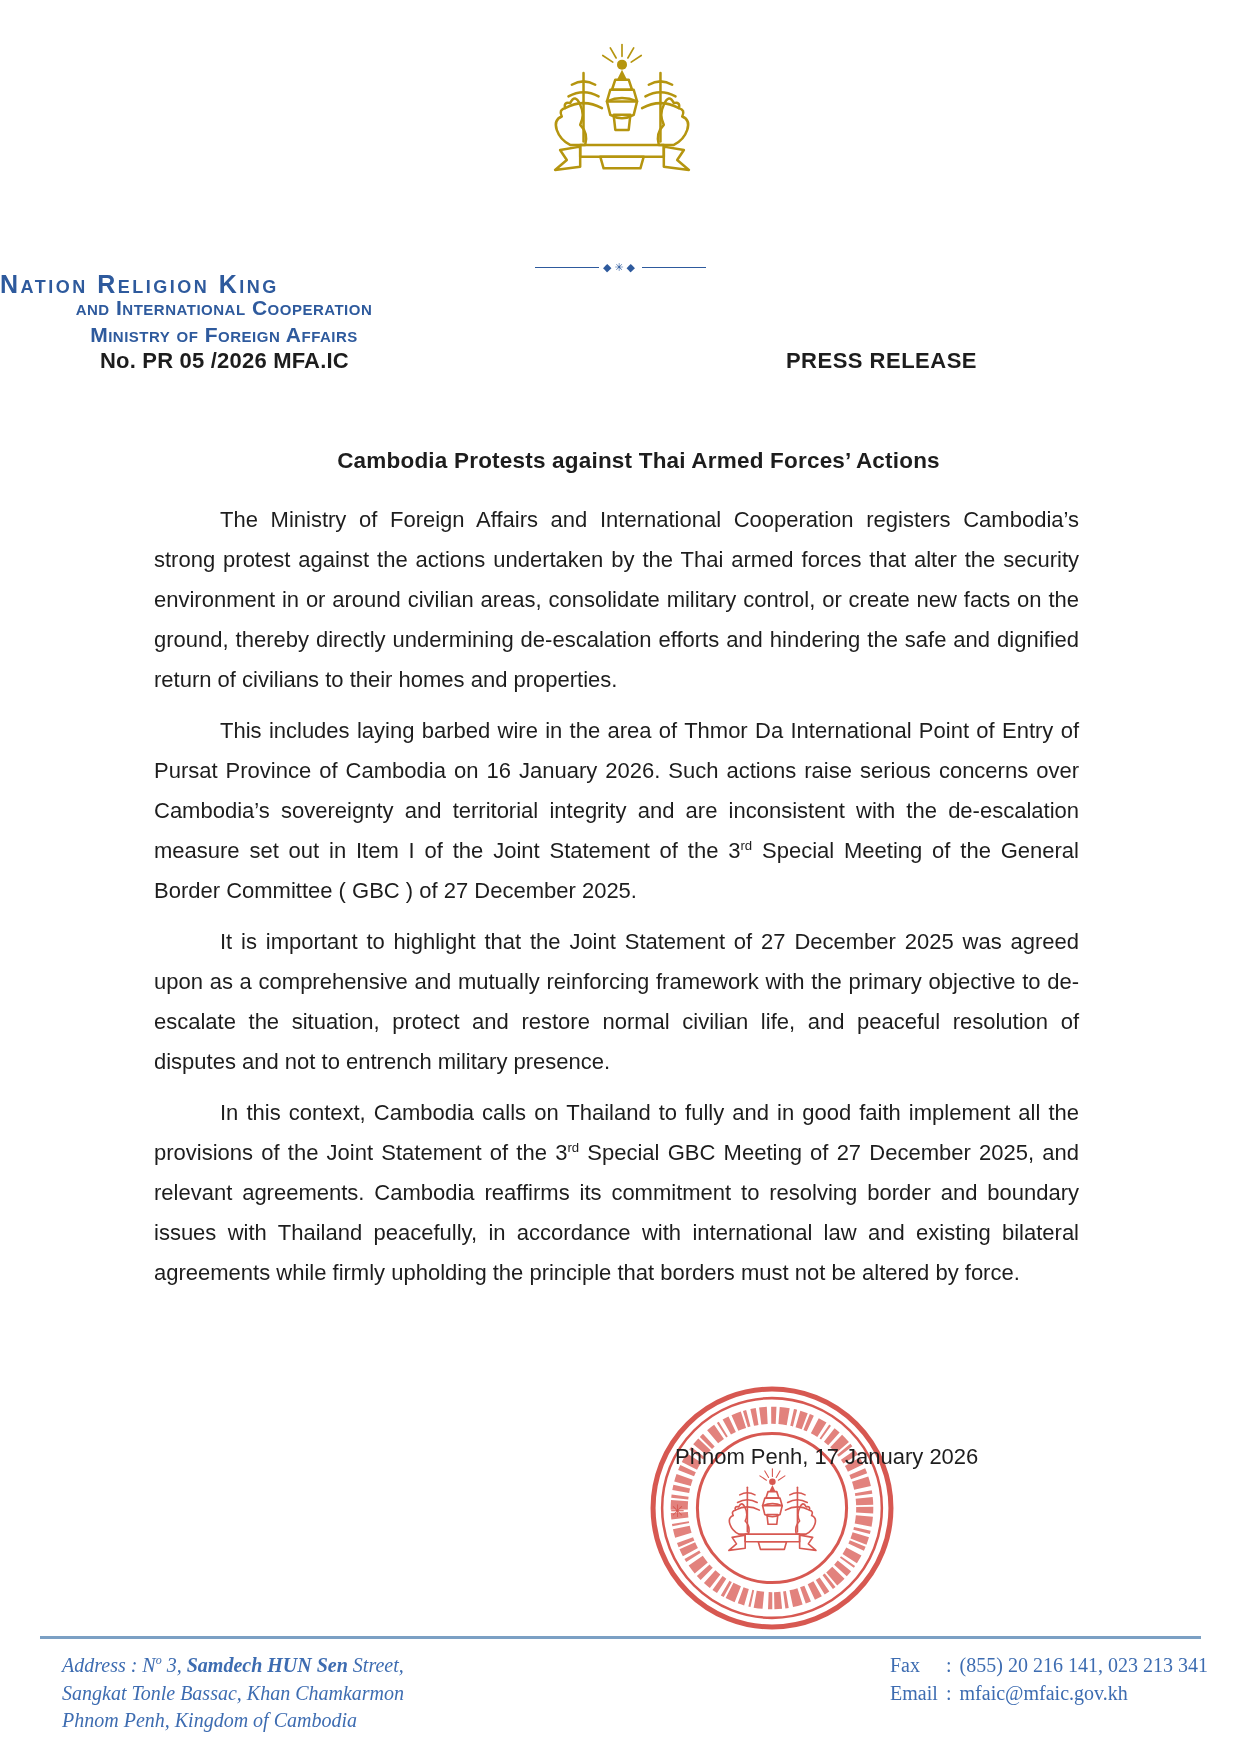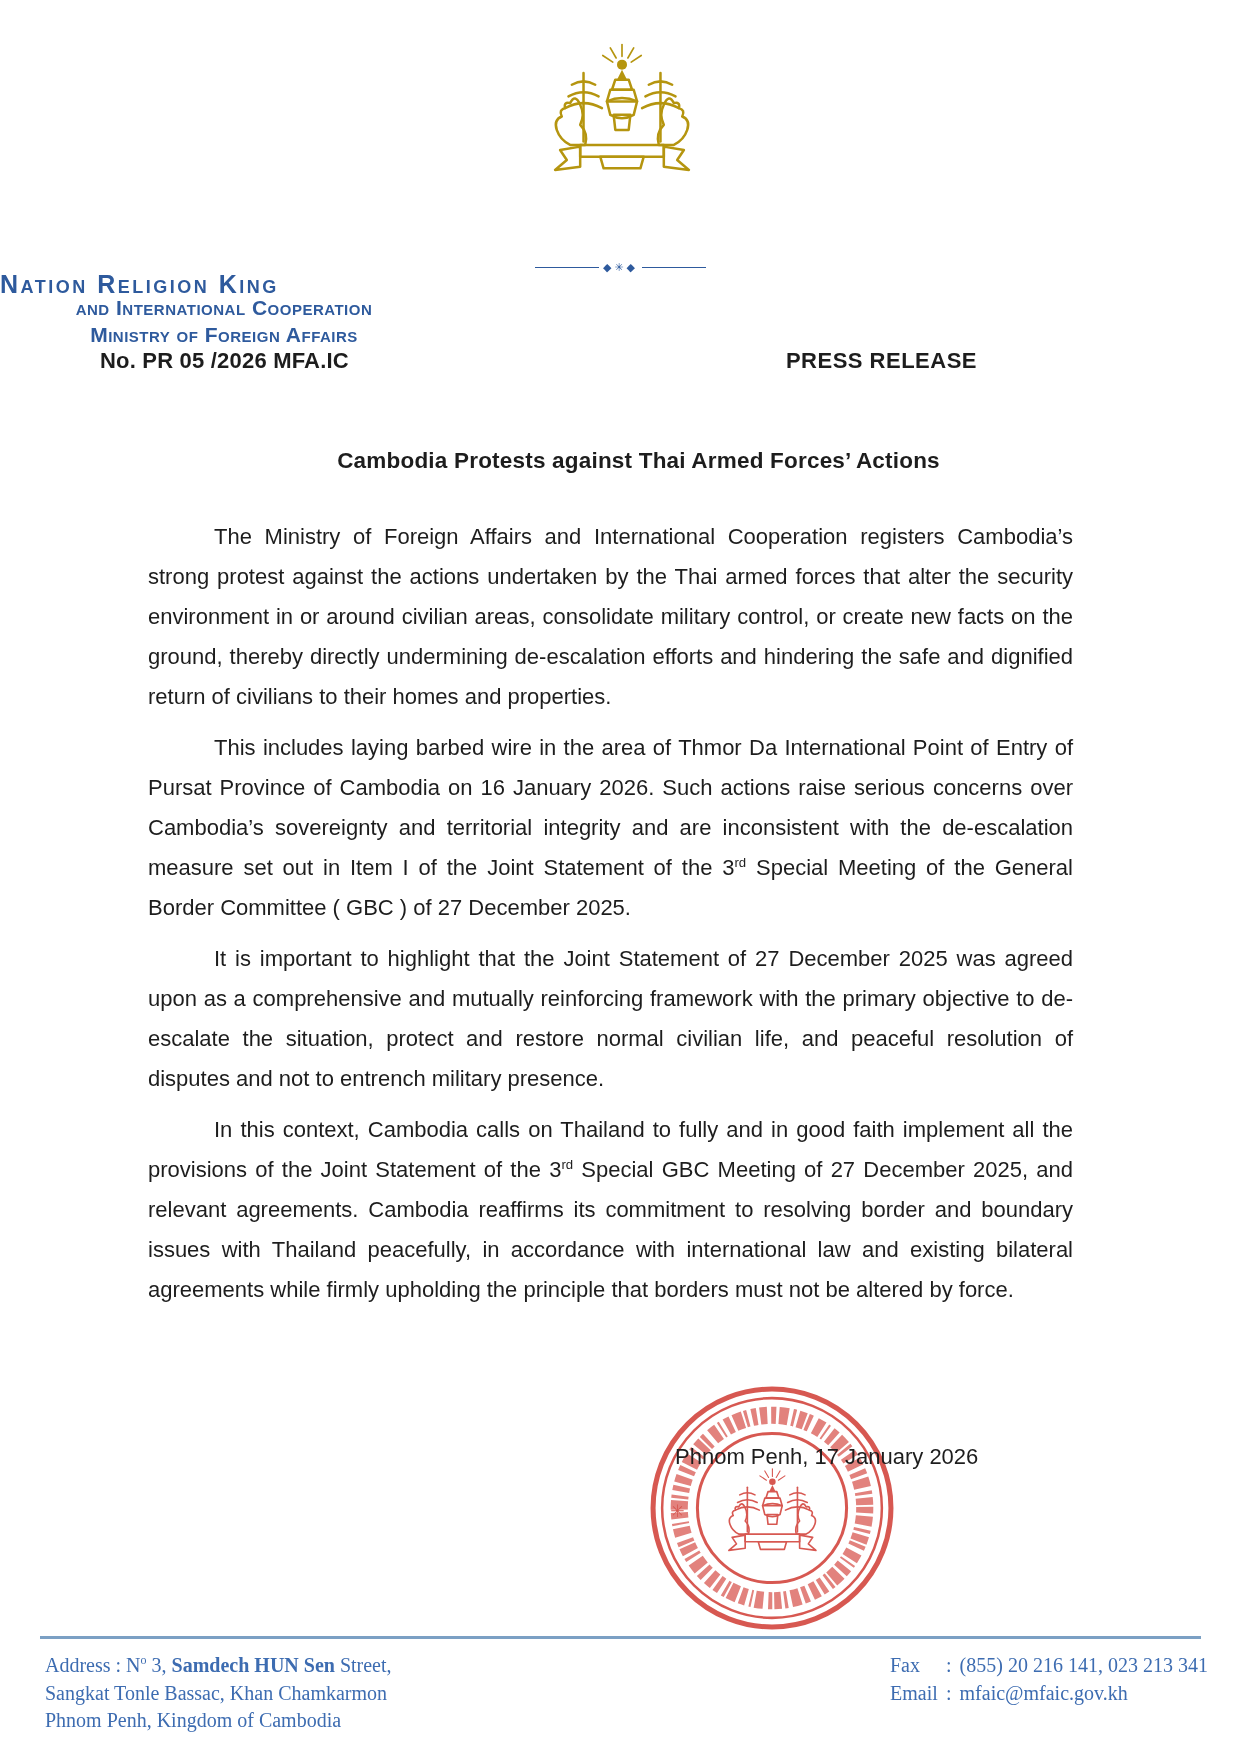--- a/index.html
+++ b/index.html
@@ -42,43 +42,43 @@
   .doctype{
     position:absolute;right:264px;top:348px;
     font-size:22px;font-weight:600;letter-spacing:.5px;
   }
   
   .title{
     position:absolute;left:0;right:0;top:448px;
     text-align:center;font-size:22.5px;font-weight:bold;letter-spacing:.2px;margin-left:36px;
   }
   .bodytext{
-    position:absolute;left:148px;top:500px;width:925px;
-    font-size:22px;line-height:40px;text-align:justify;margin-top:17px;
+    position:absolute;left:154px;top:500px;width:925px;
+    font-size:22px;line-height:40px;text-align:justify;
   }
   .bodytext p{margin:0 0 11px 0;text-indent:66px;}
   sup{font-size:.6em;line-height:0;vertical-align:super;}
   
   .signoff{
     position:absolute;left:675px;top:1444px;
     font-size:22px;z-index:2;
   }
   .seal{
     position:absolute;left:646px;top:1382px;width:252px;height:252px;
     color:#d44a43;opacity:.92;z-index:1;
   }
   
   .footline{
     position:absolute;left:40px;right:40px;top:1636px;height:3px;
     background:#7ba0c4;
   }
   .foot-left{
-    position:absolute;left:45px;top:1652px;
+    position:absolute;left:62px;top:1652px;
     font-family:"Liberation Serif", serif;
-    font-size:20px;line-height:27.5px;color:#3d6cb1;
+    font-size:20px;line-height:27.5px;color:#3d6cb1;font-style:italic;
   }
   .foot-left b{font-weight:bold;}
   .foot-right{
     position:absolute;left:890px;top:1652px;
     font-family:"Liberation Serif", serif;
     font-size:20px;line-height:27.5px;color:#3d6cb1;
   }
   .fr-label{display:inline-block;width:56px;}
   .fr-sep{margin-right:8px;}
   .hidden-defs{position:absolute;width:0;height:0;overflow:hidden;}

